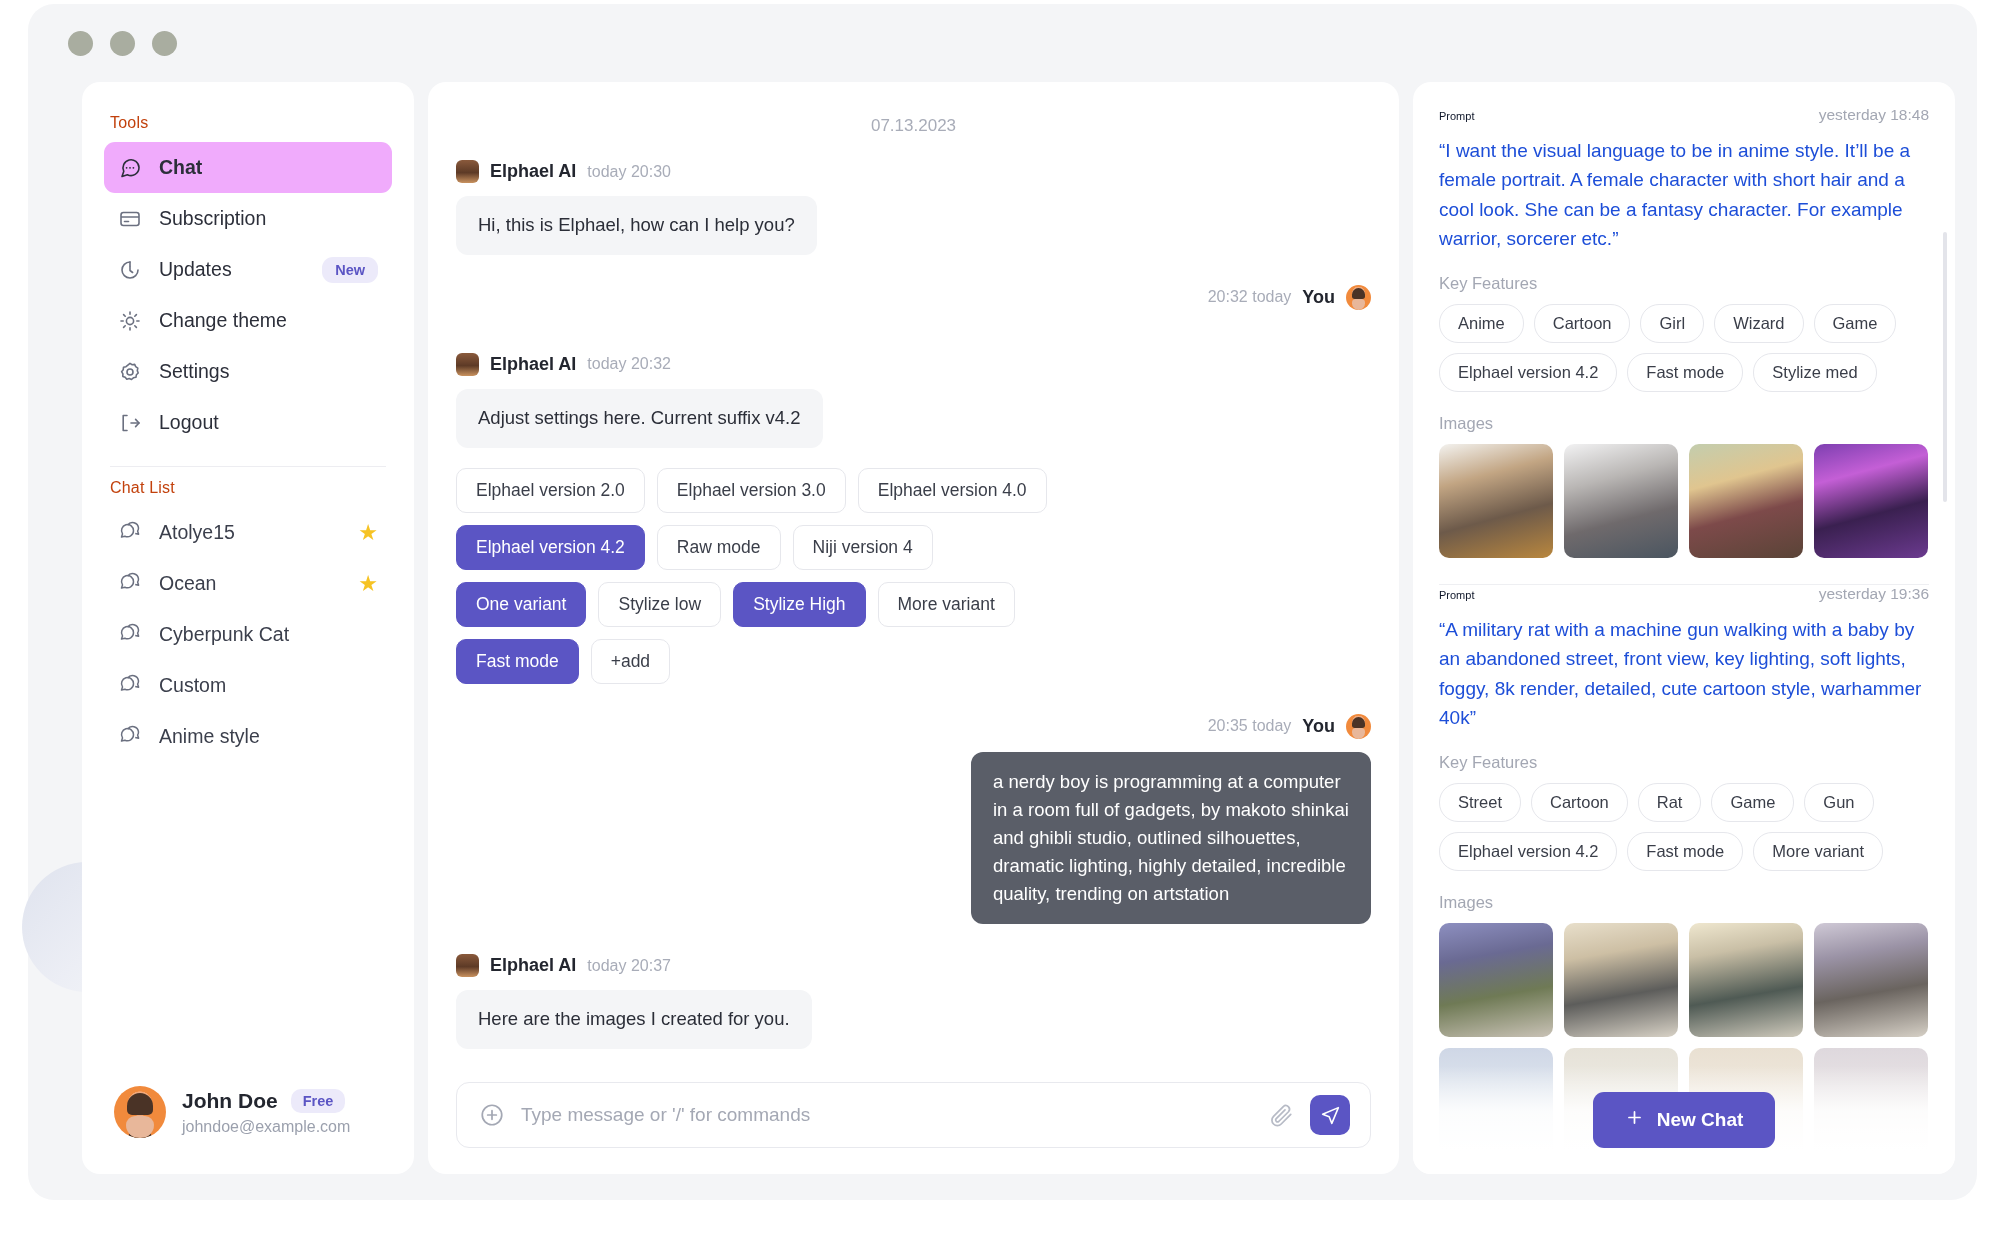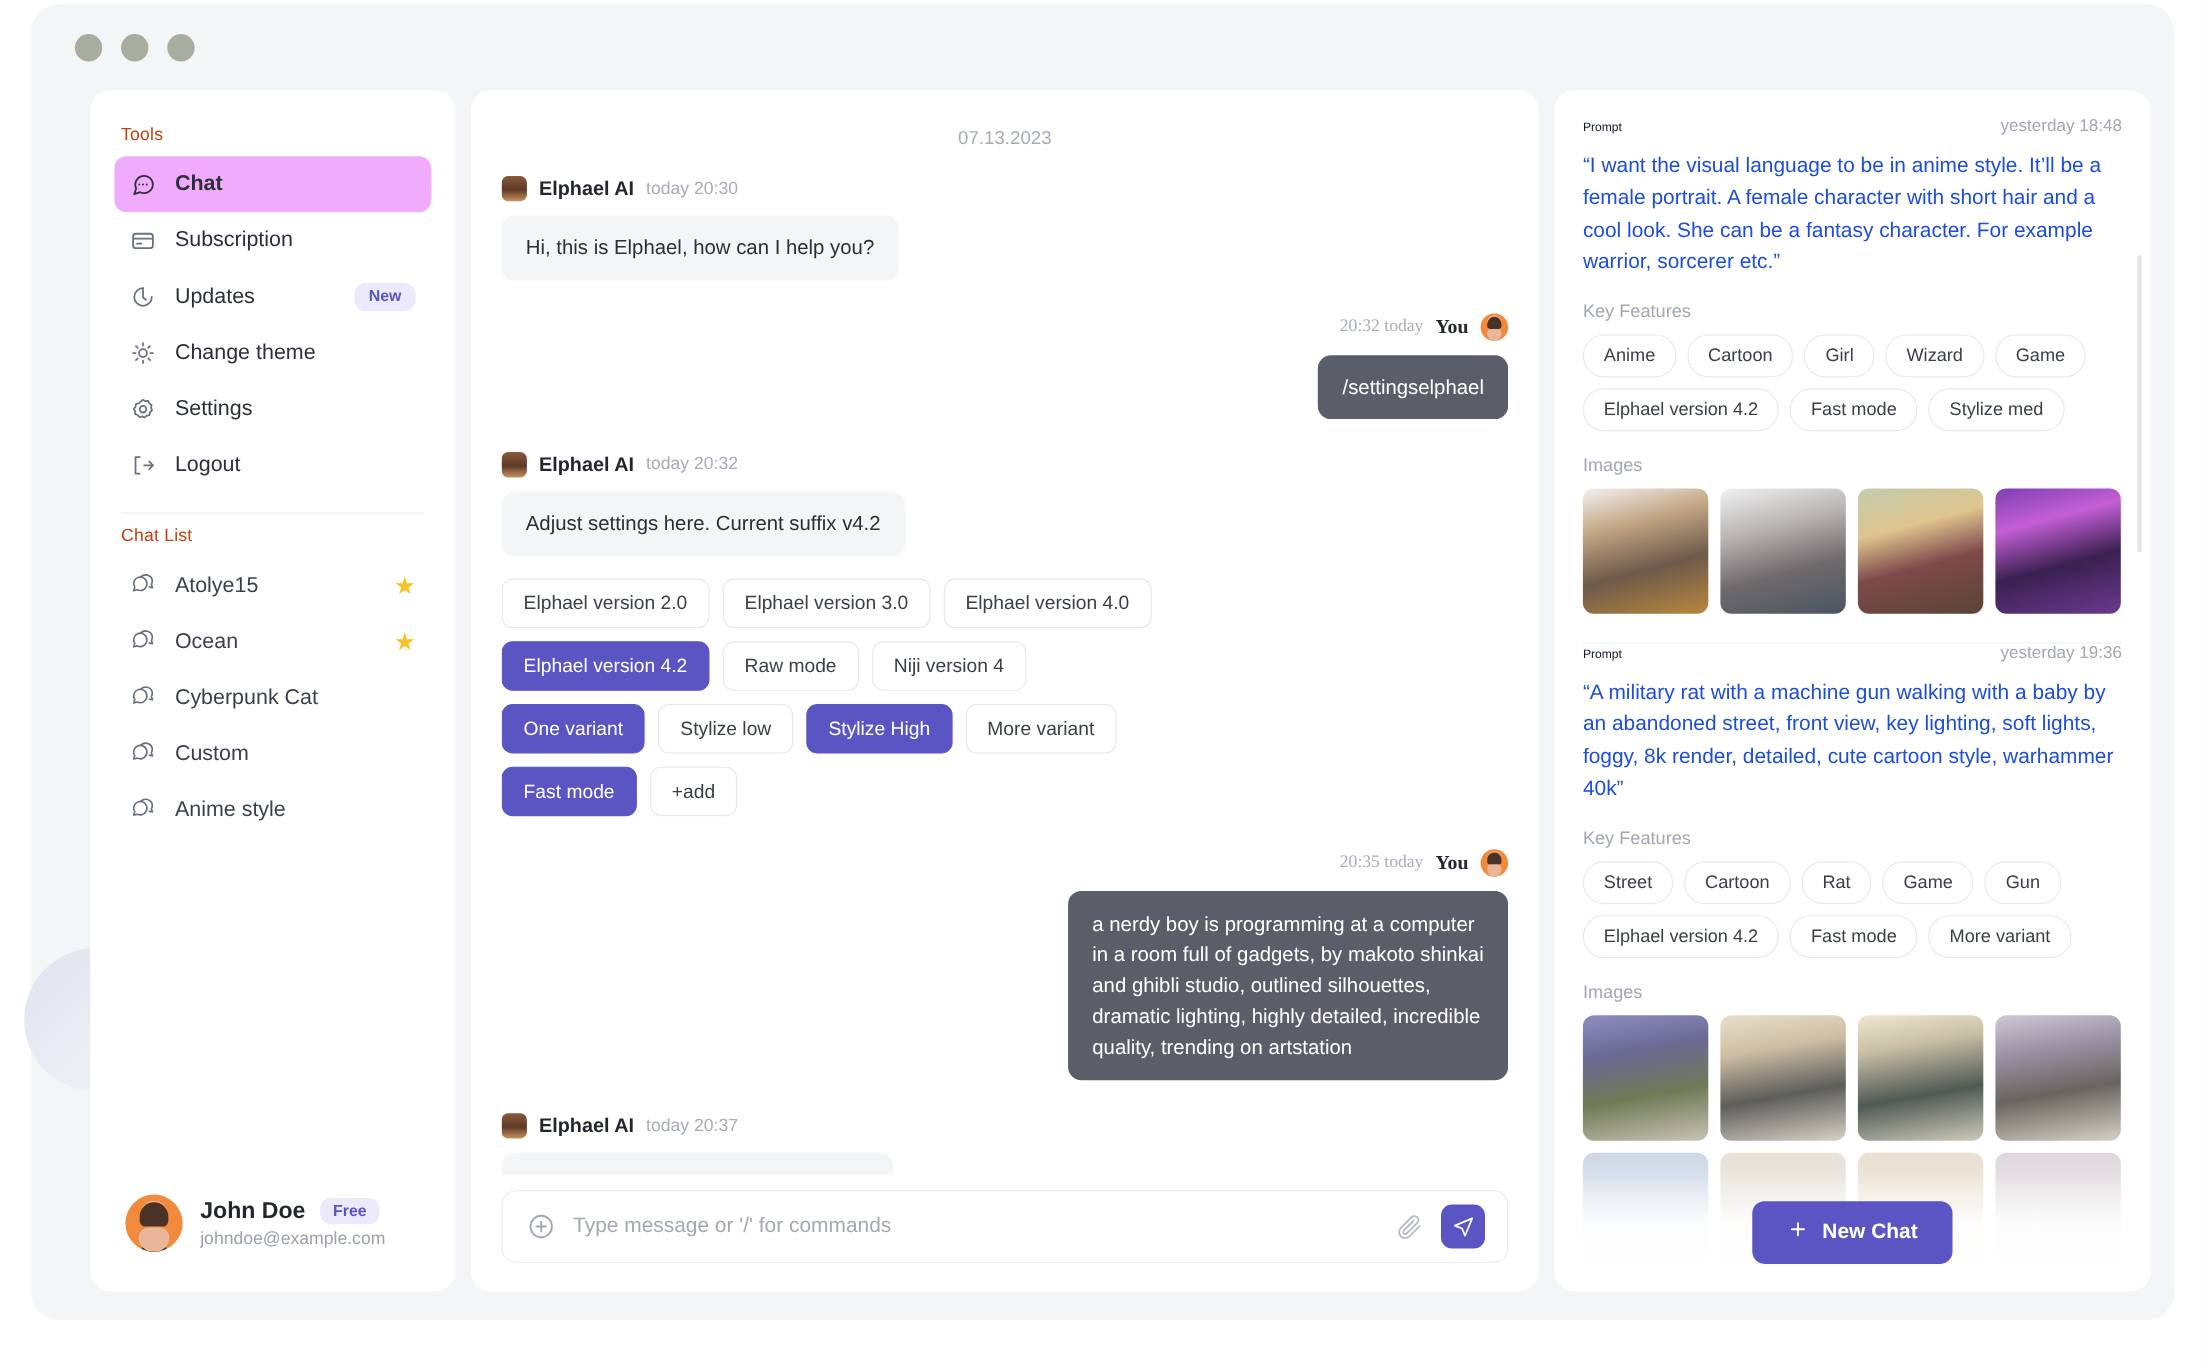--- a/index.html
+++ b/index.html
@@ -102,21 +102,21 @@
   }
   .who { font-size: 18px; font-weight: bold; color: #23262f; }
   .time { font-size: 16px; color: #a8acb8; }
   .bubble-ai {
     display: inline-block; background: #f4f5f7; color: #2b2e38;
     border-radius: 12px; padding: 16px 22px; font-size: 18.5px;
     max-width: 740px; line-height: 1.45;
   }
   .msg-block { margin-bottom: 30px; }
   .msg-block.user { display: flex; flex-direction: column; align-items: flex-end; }
-  .msg-head.user { justify-content: flex-start; font-family: Liberation Serif, serif; }
+  .msg-head.user { justify-content: flex-start; }
   .avatar-sm {
     width: 25px; height: 25px; border-radius: 50%; flex: 0 0 25px;
     background: radial-gradient(circle at 50% 32%, #f2a97a 0 30%, #f18a3c 31% 100%);
     position: relative; overflow: hidden;
   }
   .avatar-sm::before { content:""; position:absolute; left:6px; top:3px; width:13px; height:11px; background:#4a3326; border-radius:7px 7px 3px 3px; }
   .avatar-sm::after { content:""; position:absolute; left:6px; top:14px; width:13px; height:11px; background:#e8b79a; border-radius:4px 4px 7px 7px; }
   .bubble-user {
     background: #5a5e68; color: #ffffff; border-radius: 12px;
     padding: 16px 22px; font-size: 18.5px; line-height: 1.52;
@@ -323,21 +323,20 @@
               <span class="ai-avatar"></span>
               <span class="who">Elphael AI</span>
               <span class="time">today 20:30</span>
             </div><div class="bubble-ai">Hi, this is Elphael, how can I help you?</div></div>
           <div class="msg-block user">
             <div class="msg-head user">
               <span class="time">20:32 today</span>
               <span class="who">You</span>
               <span class="avatar-sm"></span>
             </div>
-            <div class="bubble-user short">/settingselphael</div>
           </div>
           <div class="msg-block"><div class="msg-head">
               <span class="ai-avatar"></span>
               <span class="who">Elphael AI</span>
               <span class="time">today 20:32</span>
             </div><div class="bubble-ai">Adjust settings here. Current suffix v4.2</div><div class="chips">
               <button class="chip">Elphael version 2.0</button>
               <button class="chip">Elphael version 3.0</button>
               <button class="chip">Elphael version 4.0</button>
               <button class="chip sel">Elphael version 4.2</button>

